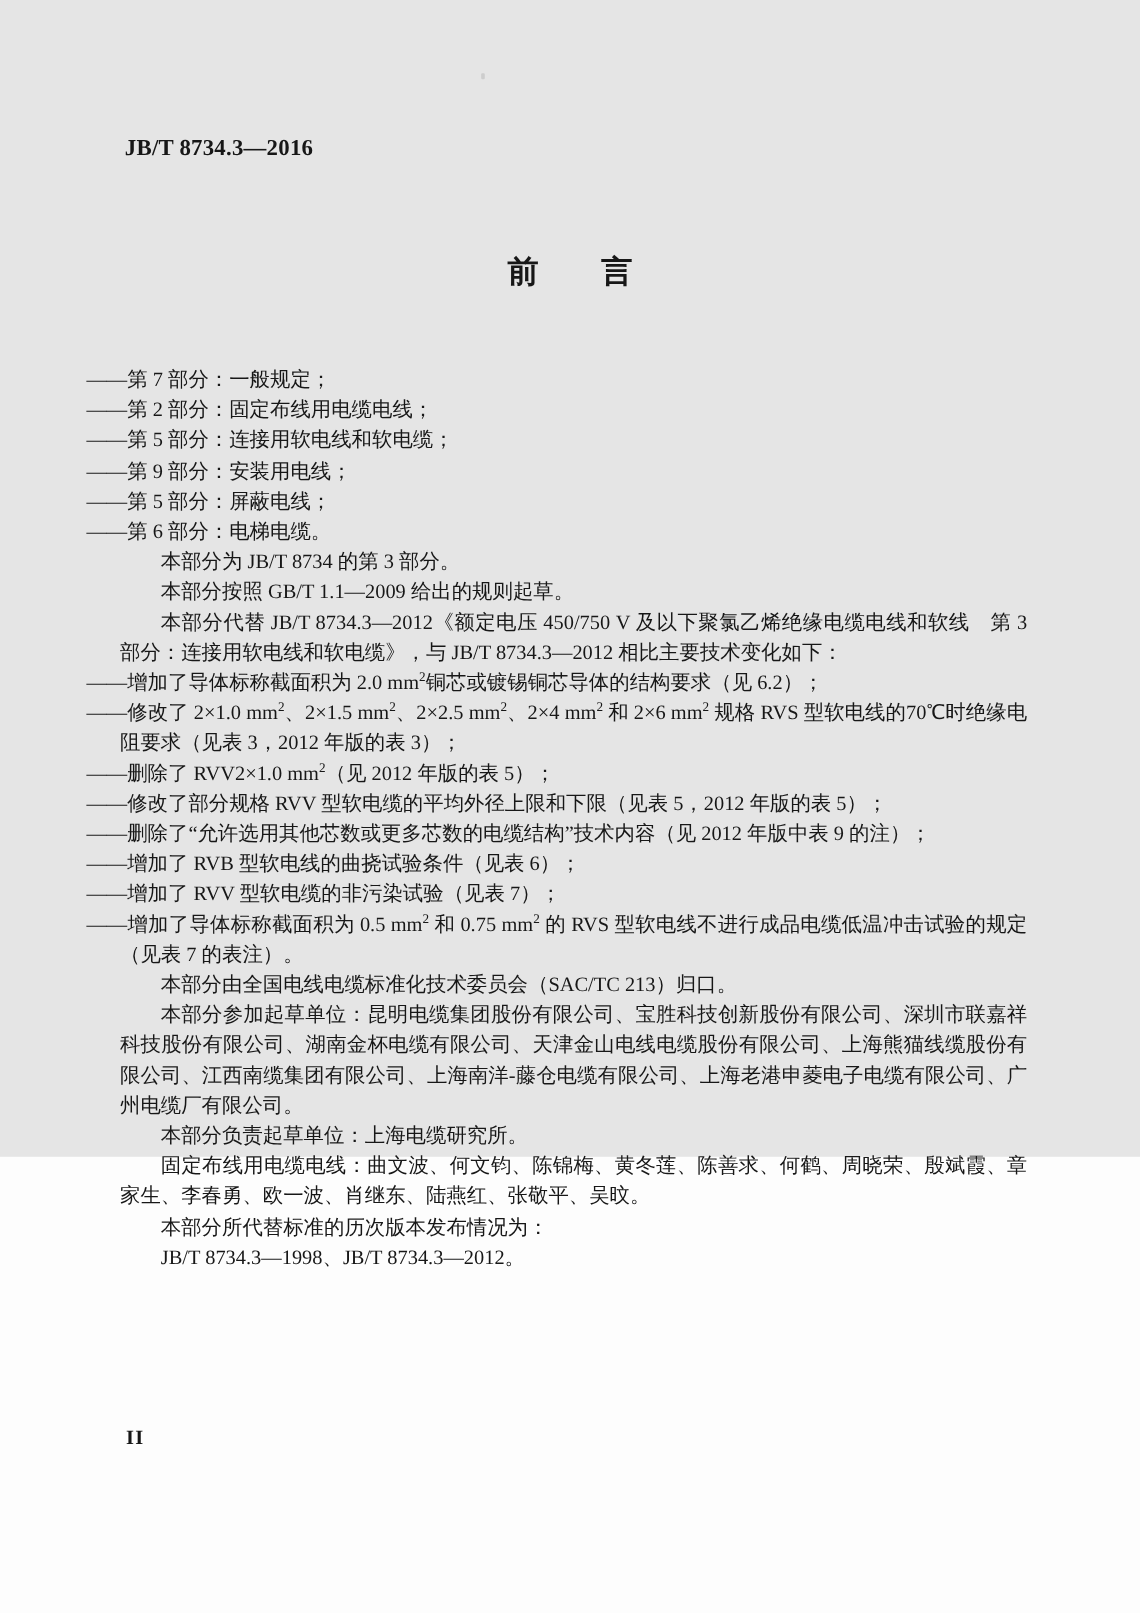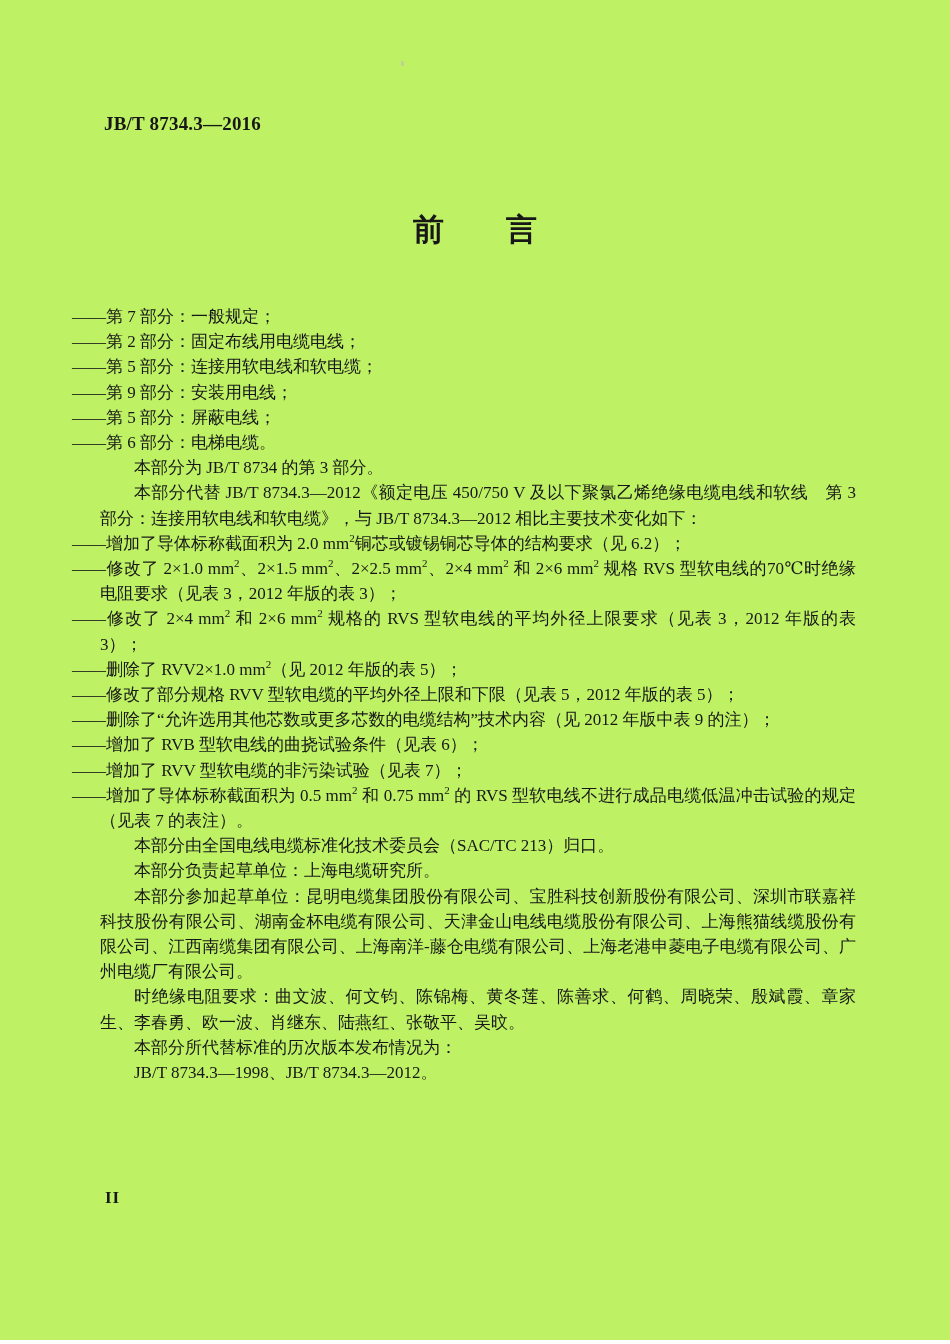--- a/index.html
+++ b/index.html
@@ -10,40 +10,41 @@
     overflow: hidden;
   }
   body {
     background: #fdfdfd;
     font-family: "Liberation Serif", "DejaVu Serif", serif;
     color: #171717;
   }
   .page {
     position: relative;
     width: 950px;
-    height: 1340px;
-    background: #bef264;
+    height: 964px;
+    background: #e5e5e5;
+    font-family: Liberation Serif, serif;
   }
   .std-no {
     position: absolute;
     left: 104px;
     top: 113px;
     font-size: 19px;
     font-weight: bold;
     letter-spacing: 0.2px;
     white-space: nowrap;
   }
   .doc-title {
     position: absolute;
     left: 0;
     top: 209px;
     width: 100%;
     margin: 0;
     text-align: center;
-    font-size: 31px;
+    font-size: 26px;
     font-weight: bold;
     white-space: pre;
   }
   .content {
     position: absolute;
     left: 100px;
     top: 304px;
     width: 756px;
     font-size: 17px;
     line-height: 25.2px;
@@ -101,36 +102,36 @@
 
 
     <p class="dash">——第 7 部分：一般规定；</p>
     <p class="dash">——第 2 部分：固定布线用电缆电线；</p>
     <p class="dash">——第 5 部分：连接用软电线和软电缆；</p>
     <p class="dash">——第 9 部分：安装用电线；</p>
     <p class="dash">——第 5 部分：屏蔽电线；</p>
     <p class="dash">——第 6 部分：电梯电缆。</p>
 
     <p class="para">本部分为 JB/T 8734 的第 3 部分。</p>
+    <p class="para">本部分按照 GB/T 1.1—2009 给出的规则起草。</p>
     <p class="para">本部分代替 JB/T 8734.3—2012《额定电压 450/750 V 及以下聚氯乙烯绝缘电缆电线和软线　第 3 部分：连接用软电线和软电缆》，与 JB/T 8734.3—2012 相比主要技术变化如下：</p>
 
     <p class="dash">——增加了导体标称截面积为 2.0 mm<sup>2</sup>铜芯或镀锡铜芯导体的结构要求（见 6.2）；</p>
     <p class="dash">——修改了 2×1.0 mm<sup>2</sup>、2×1.5 mm<sup>2</sup>、2×2.5 mm<sup>2</sup>、2×4 mm<sup>2</sup> 和 2×6 mm<sup>2</sup> 规格 RVS 型软电线的70℃时绝缘电阻要求（见表 3，2012 年版的表 3）；</p>
-    <p class="dash">——修改了 2×4 mm<sup>2</sup> 和 2×6 mm<sup>2</sup> 规格的 RVS 型软电线的平均外径上限要求（见表 3，2012 年版的表 3）；</p>
     <p class="dash">——删除了 RVV2×1.0 mm<sup>2</sup>（见 2012 年版的表 5）；</p>
     <p class="dash">——修改了部分规格 RVV 型软电缆的平均外径上限和下限（见表 5，2012 年版的表 5）；</p>
     <p class="dash">——删除了“允许选用其他芯数或更多芯数的电缆结构”技术内容（见 2012 年版中表 9 的注）；</p>
     <p class="dash">——增加了 RVB 型软电线的曲挠试验条件（见表 6）；</p>
     <p class="dash">——增加了 RVV 型软电缆的非污染试验（见表 7）；</p>
     <p class="dash">——增加了导体标称截面积为 0.5 mm<sup>2</sup> 和 0.75 mm<sup>2</sup> 的 RVS 型软电线不进行成品电缆低温冲击试验的规定（见表 7 的表注）。</p>
 
     <p class="para">本部分由全国电线电缆标准化技术委员会（SAC/TC 213）归口。</p>
+    <p class="para">本部分参加起草单位：昆明电缆集团股份有限公司、宝胜科技创新股份有限公司、深圳市联嘉祥科技股份有限公司、湖南金杯电缆有限公司、天津金山电线电缆股份有限公司、上海熊猫线缆股份有限公司、江西南缆集团有限公司、上海南洋-藤仓电缆有限公司、上海老港申菱电子电缆有限公司、广州电缆厂有限公司。</p>
     <p class="para">本部分负责起草单位：上海电缆研究所。</p>
-    <p class="para">本部分参加起草单位：昆明电缆集团股份有限公司、宝胜科技创新股份有限公司、深圳市联嘉祥科技股份有限公司、湖南金杯电缆有限公司、天津金山电线电缆股份有限公司、上海熊猫线缆股份有限公司、江西南缆集团有限公司、上海南洋-藤仓电缆有限公司、上海老港申菱电子电缆有限公司、广州电缆厂有限公司。</p>
-    <p class="para">时绝缘电阻要求：曲文波、何文钧、陈锦梅、黄冬莲、陈善求、何鹤、周晓荣、殷斌霞、章家生、李春勇、欧一波、肖继东、陆燕红、张敬平、吴旼。</p>
+    <p class="para">固定布线用电缆电线：曲文波、何文钧、陈锦梅、黄冬莲、陈善求、何鹤、周晓荣、殷斌霞、章家生、李春勇、欧一波、肖继东、陆燕红、张敬平、吴旼。</p>
     <p class="para">本部分所代替标准的历次版本发布情况为：</p>
     <p class="para">JB/T 8734.3—1998、JB/T 8734.3—2012。</p>
 
   </div>
 
   <div class="page-num">II</div>
 
 </div>
 
 </body></html>

